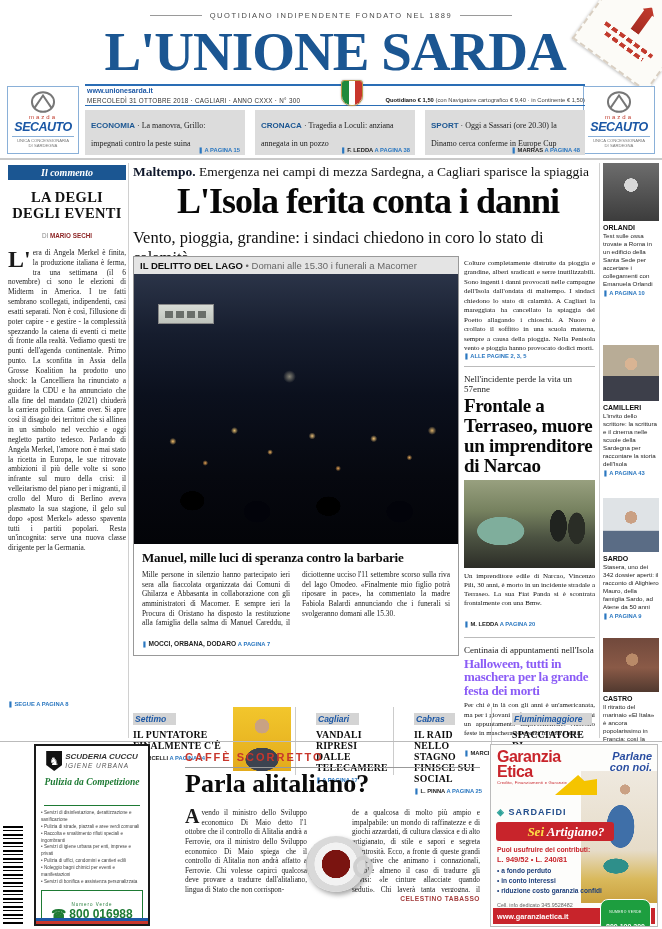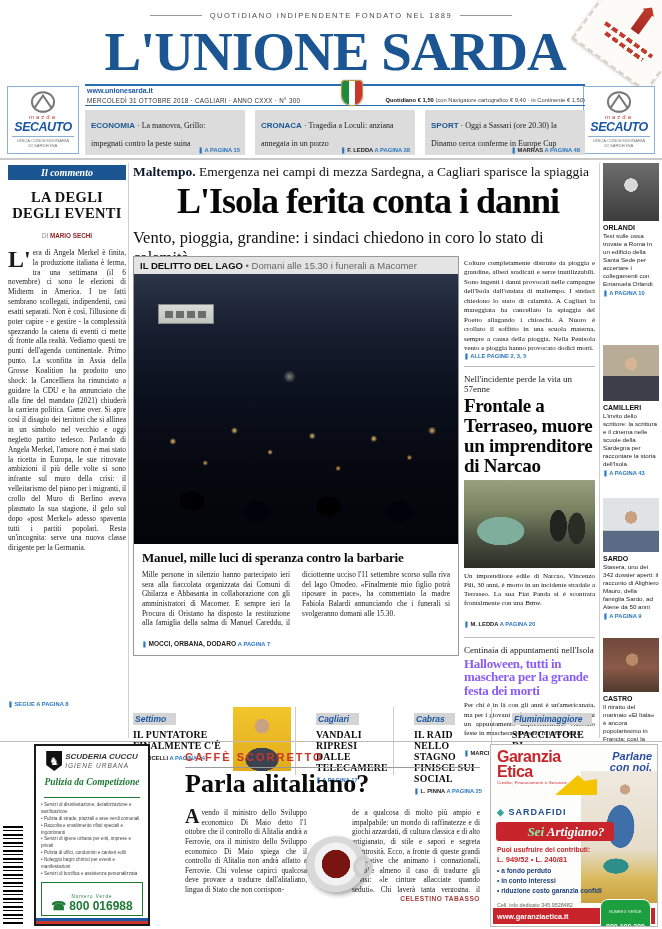--- a/index.html
+++ b/index.html
@@ -134,21 +134,21 @@
 
   .bottom-rule { position:absolute; top:741px; left:0; width:662px; border-top:1px solid #bbb; }
 
   
   .barcode { position:absolute; left:3px; top:826px; width:20px; height:100px; background:repeating-linear-gradient(180deg,#000 0 2px,#fff 2px 4px,#000 4px 5px,#fff 5px 8px); outline:3px solid #fff; }
   .scuderia { position:absolute; left:34px; top:744px; width:116px; height:182px; border:2px solid #1a1a1a; background:#fff; padding:5px 5px 8px; text-align:center; font-family:"Liberation Sans",sans-serif; }
   .scuderia .row { display:flex; align-items:center; gap:3px; justify-content:center; }
   .scuderia .shield { width:16px; height:20px; background:#111; color:#fff; font-size:11px; line-height:20px; clip-path:polygon(0 0,100% 0,100% 70%,50% 100%,0 70%); }
   .scuderia .nm { font-size:8px; font-weight:bold; font-style:italic; color:#333; text-align:left; line-height:1.15; }
   .scuderia .nm small { font-weight:normal; font-size:6.5px; color:#555; letter-spacing:1px; }
-  .scuderia .script { margin:5px 0 4px; font-family:"Liberation Serif",serif; font-style:italic; font-weight:bold; font-size:9.5px; color:#1e7a34; border-bottom:1px solid #1e7a34; display:inline-block; padding-bottom:10px; }
+  .scuderia .script { margin:5px 0 4px; font-family:"Liberation Serif",serif; font-style:italic; font-weight:bold; font-size:9.5px; color:#1e7a34; border-bottom:1px solid #1e7a34; display:inline-block; padding-bottom:18px; }
   .scuderia .svc { font-size:4.6px; color:#444; text-align:left; line-height:1.5; }
   .scuderia .verde { margin-top:4px; border:1px solid #1e7a34; padding:11px 2px 2px; }
   .scuderia .verde .lbl { font-size:4.5px; color:#1e7a34; letter-spacing:1px; }
   .scuderia .verde .num { font-size:11px; font-weight:bold; color:#1e7a34; }
   .scuderia .verde .num span { font-size:12px; }
   .scuderia .bars { position:absolute; left:0; right:0; bottom:0; }
   .scuderia .bars i { display:block; height:3px; } .scuderia .bars i:first-child{background:#1b57a5;} .scuderia .bars i:last-child{background:#c8362c;}
 
   
   .caffe-label { position:absolute; left:185px; top:751px; width:295px; font-family:"Liberation Sans",sans-serif; font-weight:bold; font-size:11px; letter-spacing:2px; color:#c8362c; border-bottom:1px solid #999; padding-bottom:4px; }
@@ -169,21 +169,21 @@
       radial-gradient(ellipse 22px 34px at 52% 42%, #3f6fa8 62%, transparent 64%),
       radial-gradient(ellipse 20px 12px at 46% 72%, #2e8f8a 62%, transparent 64%),
       linear-gradient(180deg, #efe9df 0%, #e6dcc9 60%, #d9b95c 82%, #caa13f 100%); }
   .gz-logo { position:absolute; left:6px; top:5px; z-index:1; color:#c8242b; font-weight:bold; font-size:16px; line-height:.92; letter-spacing:-0.5px; }
   .gz-logo small { display:block; font-weight:normal; font-size:4.2px; letter-spacing:.2px; margin-top:2px; }
   .gz-roof { position:absolute; left:64px; top:30px; width:42px; height:20px; z-index:0; background:#f5c400; clip-path:polygon(0 100%,55% 0,70% 30%,100% 20%,100% 100%); }
   .gz-slogan { position:absolute; right:5px; top:6px; z-index:1; text-align:right; color:#2a4ea0; font-style:italic; font-weight:bold; font-size:11px; line-height:1; }
   .gz-partner { position:absolute; left:6px; top:62px; z-index:1; font-weight:bold; font-size:9px; color:#234e8c; letter-spacing:1px; }
   .gz-partner i { color:#2aa198; font-style:normal; }
   .gz-band { position:absolute; left:5px; top:77px; width:118px; height:19px; z-index:1; background:#c8242b; border-radius:3px; text-align:center; font-family:"Liberation Serif",serif; font-style:italic; font-weight:bold; font-size:13px; line-height:19px; color:#fff; }
-  .gz-band b { color:#86efac;margin-left:22px; }
+  .gz-band b { color:#fde047;margin-left:22px; }
   .gz-l1 { position:absolute; left:6px; top:101px; z-index:1; color:#c8242b; font-weight:bold; font-size:6.8px; }
   .gz-l2 { position:absolute; left:6px; top:110px; z-index:1; color:#c8242b; font-weight:bold; font-size:7.5px; }
   .gz-bullets { position:absolute; left:6px; top:121px; z-index:1; color:#1d3f7a; font-weight:bold; font-size:6.6px; line-height:1.55; }
   .gz-cell { position:absolute; left:6px; top:157px; z-index:1; color:#666; font-size:5.4px; }
   .gz-bottom { position:absolute; left:2px; right:2px; bottom:2px; height:16px; z-index:1; background:#c8242b; display:flex; align-items:center; justify-content:space-between; padding:0 4px; }
   .gz-site { color:#fff; font-weight:bold; font-size:7.3px; }
   .gz-verde { background:#1d9e3f; border:1px solid #fff; border-radius:8px; padding:0 5px; color:#fff; text-align:center; line-height:1; }
   .gz-verde .l { font-size:3.4px; letter-spacing:.4px; } .gz-verde .n { font-size:7px; font-weight:bold; }
 </style>
 </head>

